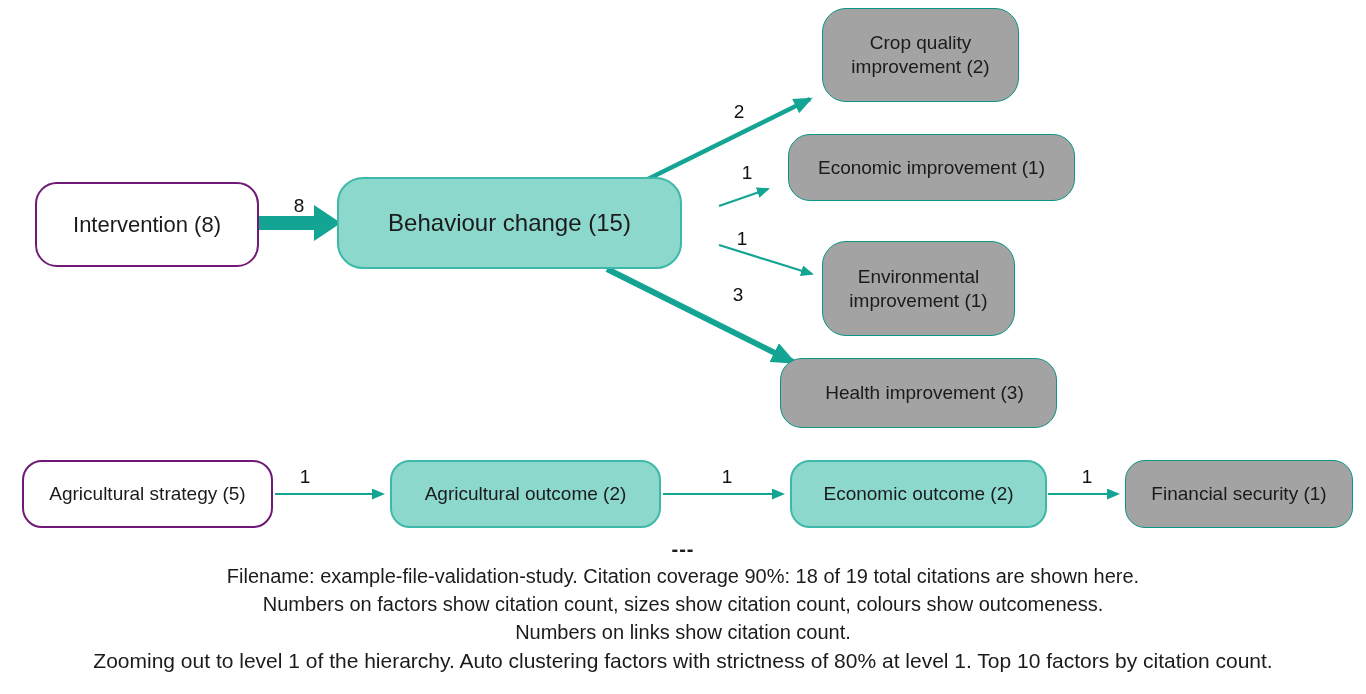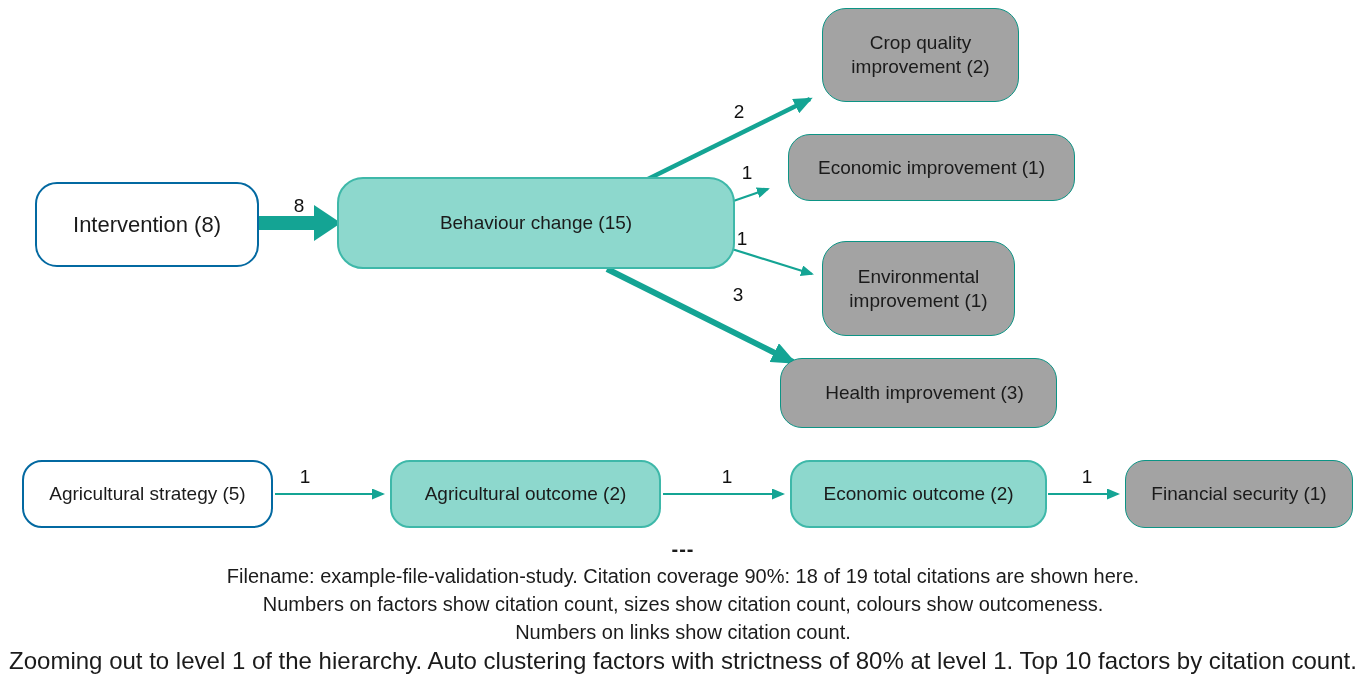--- a/index.html
+++ b/index.html
@@ -5,34 +5,34 @@
   html,body{margin:0;padding:0;background:#ffffff;}
   .canvas{
     position:relative;width:1366px;height:694px;background:#ffffff;
     font-family:"Liberation Sans",sans-serif;color:#1b1b1b;overflow:hidden;
   }
   .links-layer{position:absolute;left:0;top:0;width:1366px;height:694px;z-index:1;}
   .factor{
     position:absolute;z-index:2;display:flex;align-items:center;justify-content:center;
     text-align:center;box-sizing:border-box;color:#1b1b1b;line-height:1.25;cursor:pointer;
   }
-  .factor.source{background:#ffffff;border:2px solid #0369a1;}
+  .factor.source{background:#ffffff;border:2px solid #701a75;}
   .factor.mid{background:#8dd8cd;border:2px solid #3eb8a9;}
   .factor.outcome{background:#a3a3a3;border:1px solid #0c9485;}
   .lnk{
     position:absolute;z-index:3;transform:translate(-50%,-50%);
     font-size:19px;color:#111111;
   }
   .caption{
     position:absolute;left:0;top:536px;width:1366px;z-index:2;
     text-align:center;color:#1b1b1b;
   }
   .caption .sep{font-size:20px;font-weight:700;line-height:26px;letter-spacing:1px;}
   .caption .cap-line{font-size:20px;line-height:28px;}
-  .caption .cap-line.last{font-size:24px;line-height:30px;}
+  .caption .cap-line.last{font-size:21px;line-height:30px;}
 </style>
 </head>
 <body>
 
 <div class="canvas">
 
   <svg class="links-layer" width="1366" height="694" viewBox="0 0 1366 694" xmlns="http://www.w3.org/2000/svg">
     <defs>
       <marker id="ah-s" markerUnits="userSpaceOnUse" markerWidth="13" markerHeight="11" refX="11" refY="5.5" orient="auto">
         <path d="M0,0 L13,5.5 L0,11 Z" fill="#14a494"></path>
@@ -60,21 +60,21 @@
 
     <line x1="275" y1="494" x2="383" y2="494" stroke="#14a494" stroke-width="2.2" marker-end="url(#ah-s)"></line>
 
     <line x1="663" y1="494" x2="783" y2="494" stroke="#14a494" stroke-width="2.2" marker-end="url(#ah-s)"></line>
 
     <line x1="1048" y1="494" x2="1118" y2="494" stroke="#14a494" stroke-width="2.2" marker-end="url(#ah-s)"></line>
   </svg>
 
   <div class="factor source" style="left:35px;top:182px;width:224px;height:85px;border-radius:22px;font-size:22px;">Intervention (8)</div>
 
-  <div class="factor mid" style="left:337px;top:177px;width:398px;height:92px;border-radius:26px;font-size:19px;">Behaviour change (15)</div>
+  <div class="factor mid" style="left:337px;top:177px;width:345px;height:92px;border-radius:26px;font-size:24px;">Behaviour change (15)</div>
 
   <div class="factor outcome" style="left:822px;top:8px;width:197px;height:94px;border-radius:24px;font-size:19px;padding:0 24px;">Crop quality improvement (2)</div>
 
   <div class="factor outcome" style="left:776px;top:134px;width:287px;height:67px;border-radius:22px;font-size:19px;margin-left:12px;">Economic improvement (1)</div>
 
   <div class="factor outcome" style="left:822px;top:233px;width:193px;height:95px;border-radius:24px;font-size:19px;padding:0 22px;margin-top:8px;">Environmental improvement (1)</div>
 
   <div class="factor outcome" style="left:780px;top:358px;width:277px;height:70px;border-radius:22px;font-size:19px;padding-left:12px;">Health improvement (3)</div>
 
   <div class="factor source" style="left:22px;top:460px;width:251px;height:68px;border-radius:20px;font-size:19px;">Agricultural strategy (5)</div>

